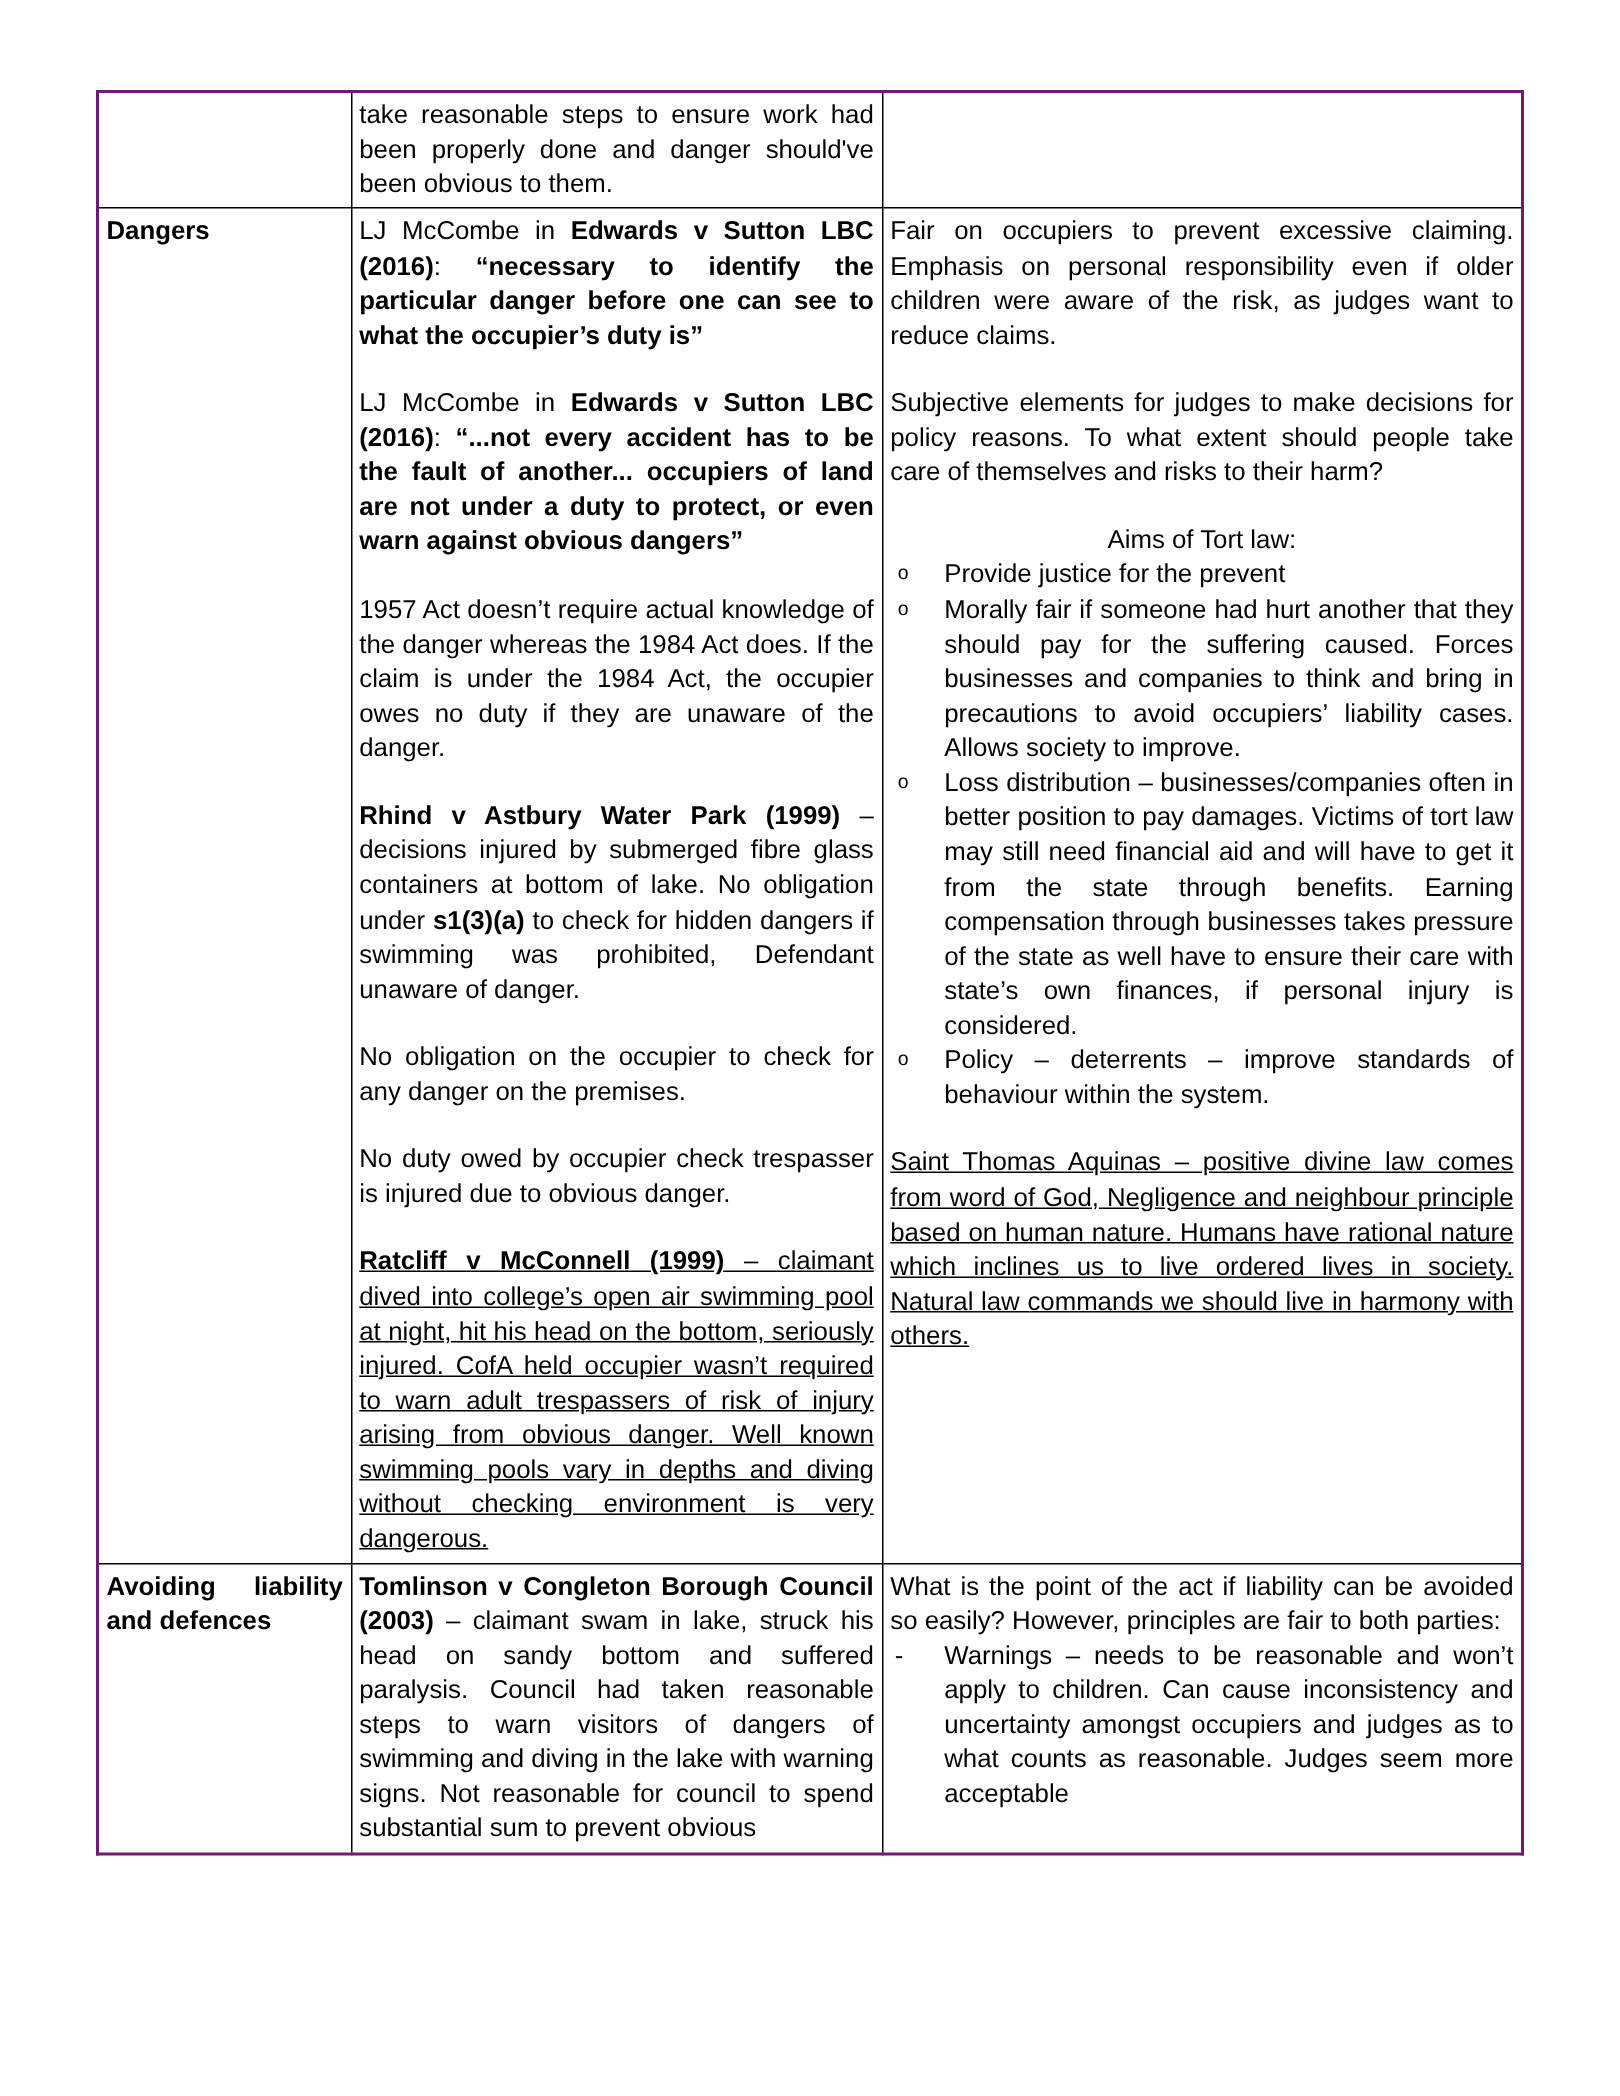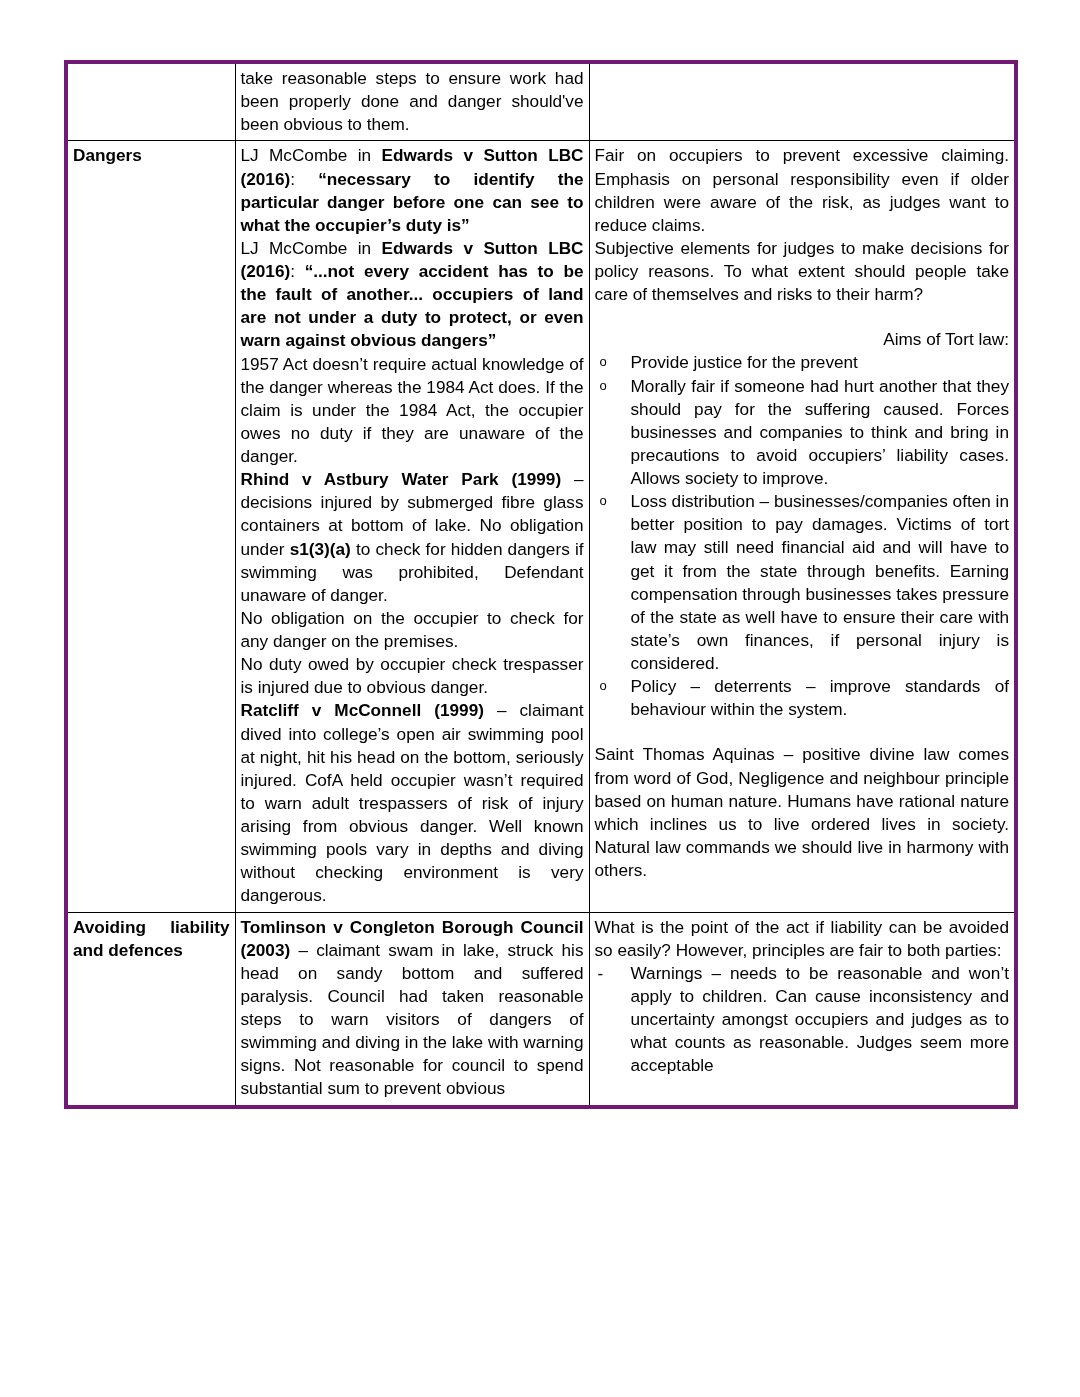--- a/index.html
+++ b/index.html
@@ -22,21 +22,21 @@
     background: #ffffff;
     box-sizing: border-box;
   }
   table.revision-table {
     position: absolute;
     left: 64px;
     top: 60px;
     width: 950px;
     border-collapse: collapse;
     table-layout: fixed;
-    border: 4px solid #701a75;
+    border: 2px solid #701a75;
   }
   table.revision-table td {
     border: 1px solid #000;
     vertical-align: top;
     padding: 3px 5px 4px 5px;
     font-size: 17.2px;
     line-height: 1.345;
     text-align: justify;
     text-justify: inter-word;
     hyphens: none;
@@ -59,23 +59,25 @@
     text-align: justify;
     text-align-last: left;
   }
 
   p.para {
     margin: 0 0 0 0;
     text-align: justify;
     text-align-last: left;
   }
   p.para + p.para {
+    margin-top: 22px;
   }
   p.para.nogap {
     margin-top: 0;
+    text-decoration: underline;
   }
   b, strong { font-weight: bold; }
 
   ul.bullets {
     list-style: none;
     margin: 0;
     padding: 0;
   }
   ul.bullets li {
     position: relative;
@@ -91,21 +93,21 @@
     font-size: 13px;
     line-height: 1.75;
   }
   ul.bullets.dash li .bullet-mark {
     font-size: 17.2px;
     line-height: 1.345;
     left: 3px;
   }
   .list-head {
     margin: 0;
-    text-align: right;
+    text-align: center;
   }
   .spacer-lg { height: 22px; }
 </style>
 </head>
 <body>
 
 <div class="page">
 
   <table class="revision-table">
     <colgroup>

